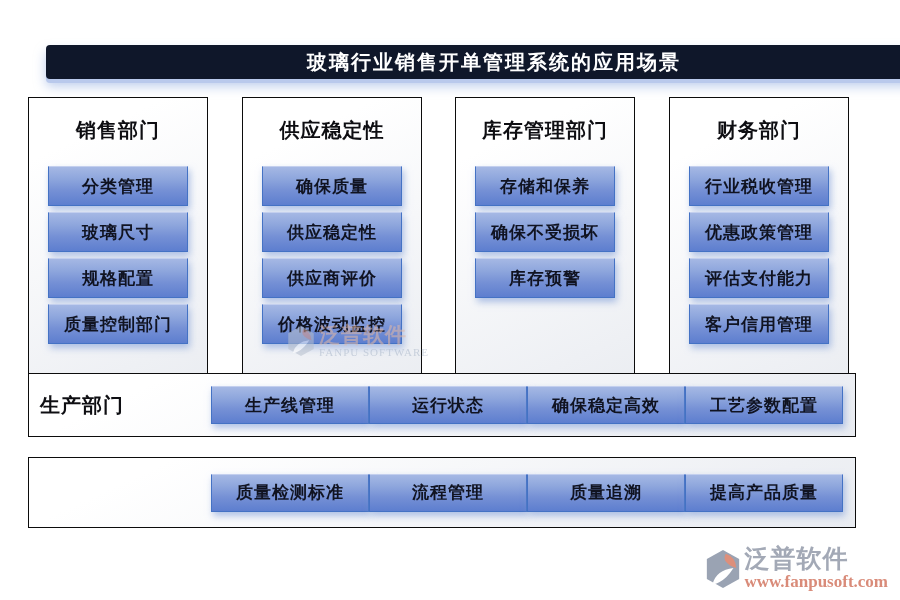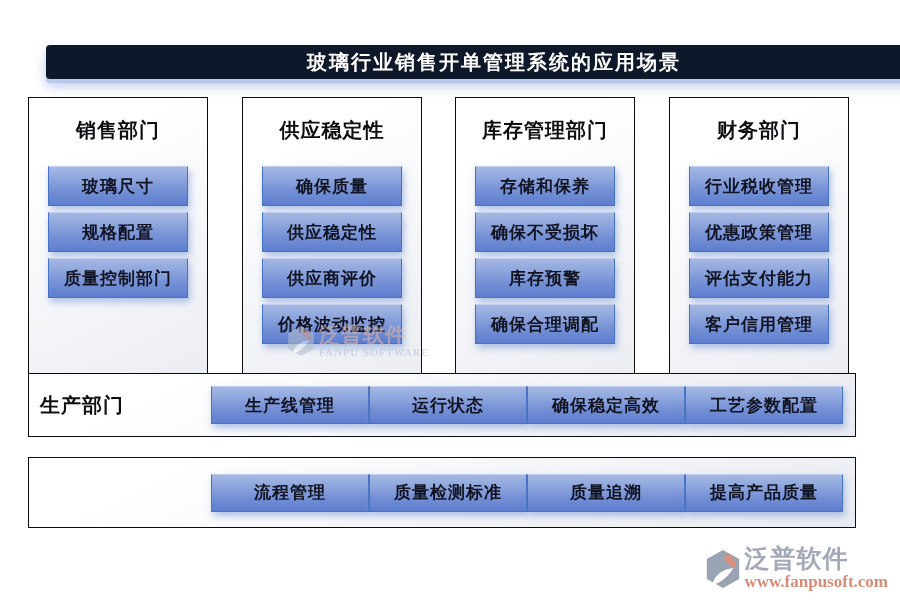--- a/index.html
+++ b/index.html
@@ -77,20 +77,21 @@
 
 <div class="canvas">
 
   <div class="banner">
     <div class="title">玻璃行业销售开单管理系统的应用场景</div>
   </div>
 
   <div class="column col-1">
     <div class="col-header">销售部门</div>
     <div class="col-buttons">
+      <div class="btn">分类管理</div>
       <div class="btn">玻璃尺寸</div>
       <div class="btn">规格配置</div>
       <div class="btn">质量控制部门</div>
     </div>
   </div>
 
   <div class="column col-2">
     <div class="col-header">供应稳定性</div>
     <div class="col-buttons">
       <div class="btn">确保质量</div>
@@ -99,21 +100,20 @@
       <div class="btn">价格波动监控</div>
     </div>
   </div>
 
   <div class="column col-3">
     <div class="col-header">库存管理部门</div>
     <div class="col-buttons">
       <div class="btn">存储和保养</div>
       <div class="btn">确保不受损坏</div>
       <div class="btn">库存预警</div>
-      <div class="btn">确保合理调配</div>
     </div>
   </div>
 
   <div class="column col-4">
     <div class="col-header">财务部门</div>
     <div class="col-buttons">
       <div class="btn">行业税收管理</div>
       <div class="btn">优惠政策管理</div>
       <div class="btn">评估支付能力</div>
       <div class="btn">客户信用管理</div>
@@ -137,22 +137,22 @@
     <div class="row-buttons">
       <div class="btn">生产线管理</div>
       <div class="btn">运行状态</div>
       <div class="btn">确保稳定高效</div>
       <div class="btn">工艺参数配置</div>
     </div>
   </div>
 
   <div class="row-panel row-quality">
     <div class="row-buttons">
+      <div class="btn">质量检测标准</div>
       <div class="btn">流程管理</div>
-      <div class="btn">质量检测标准</div>
       <div class="btn">质量追溯</div>
       <div class="btn">提高产品质量</div>
     </div>
   </div>
 
   <div class="logo">
     <svg width="38" height="40" viewBox="0 0 40 42">
       <path d="M20 1 L37 10.5 V31.5 L20 41 L3 31.5 V10.5 Z" fill="#9aa3b3"></path>
       <path d="M23 5 Q33 8 34 20 Q26 17.5 22.5 12.5 Q20.5 8.5 23 5 Z" fill="#dd8f7b"></path>
       <path d="M9 37 Q13 22 31 20 Q24.5 30.5 16 35 Q12 37.2 9 37 Z" fill="#ffffff"></path>

